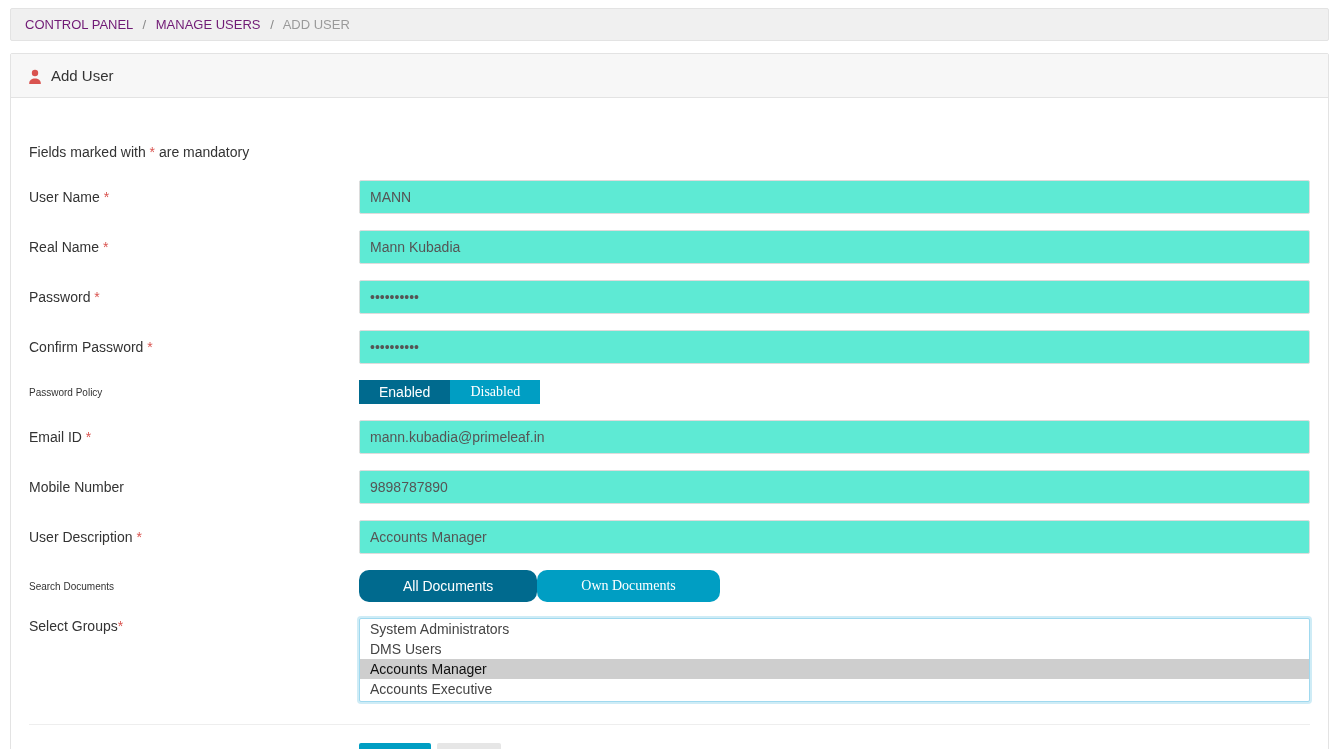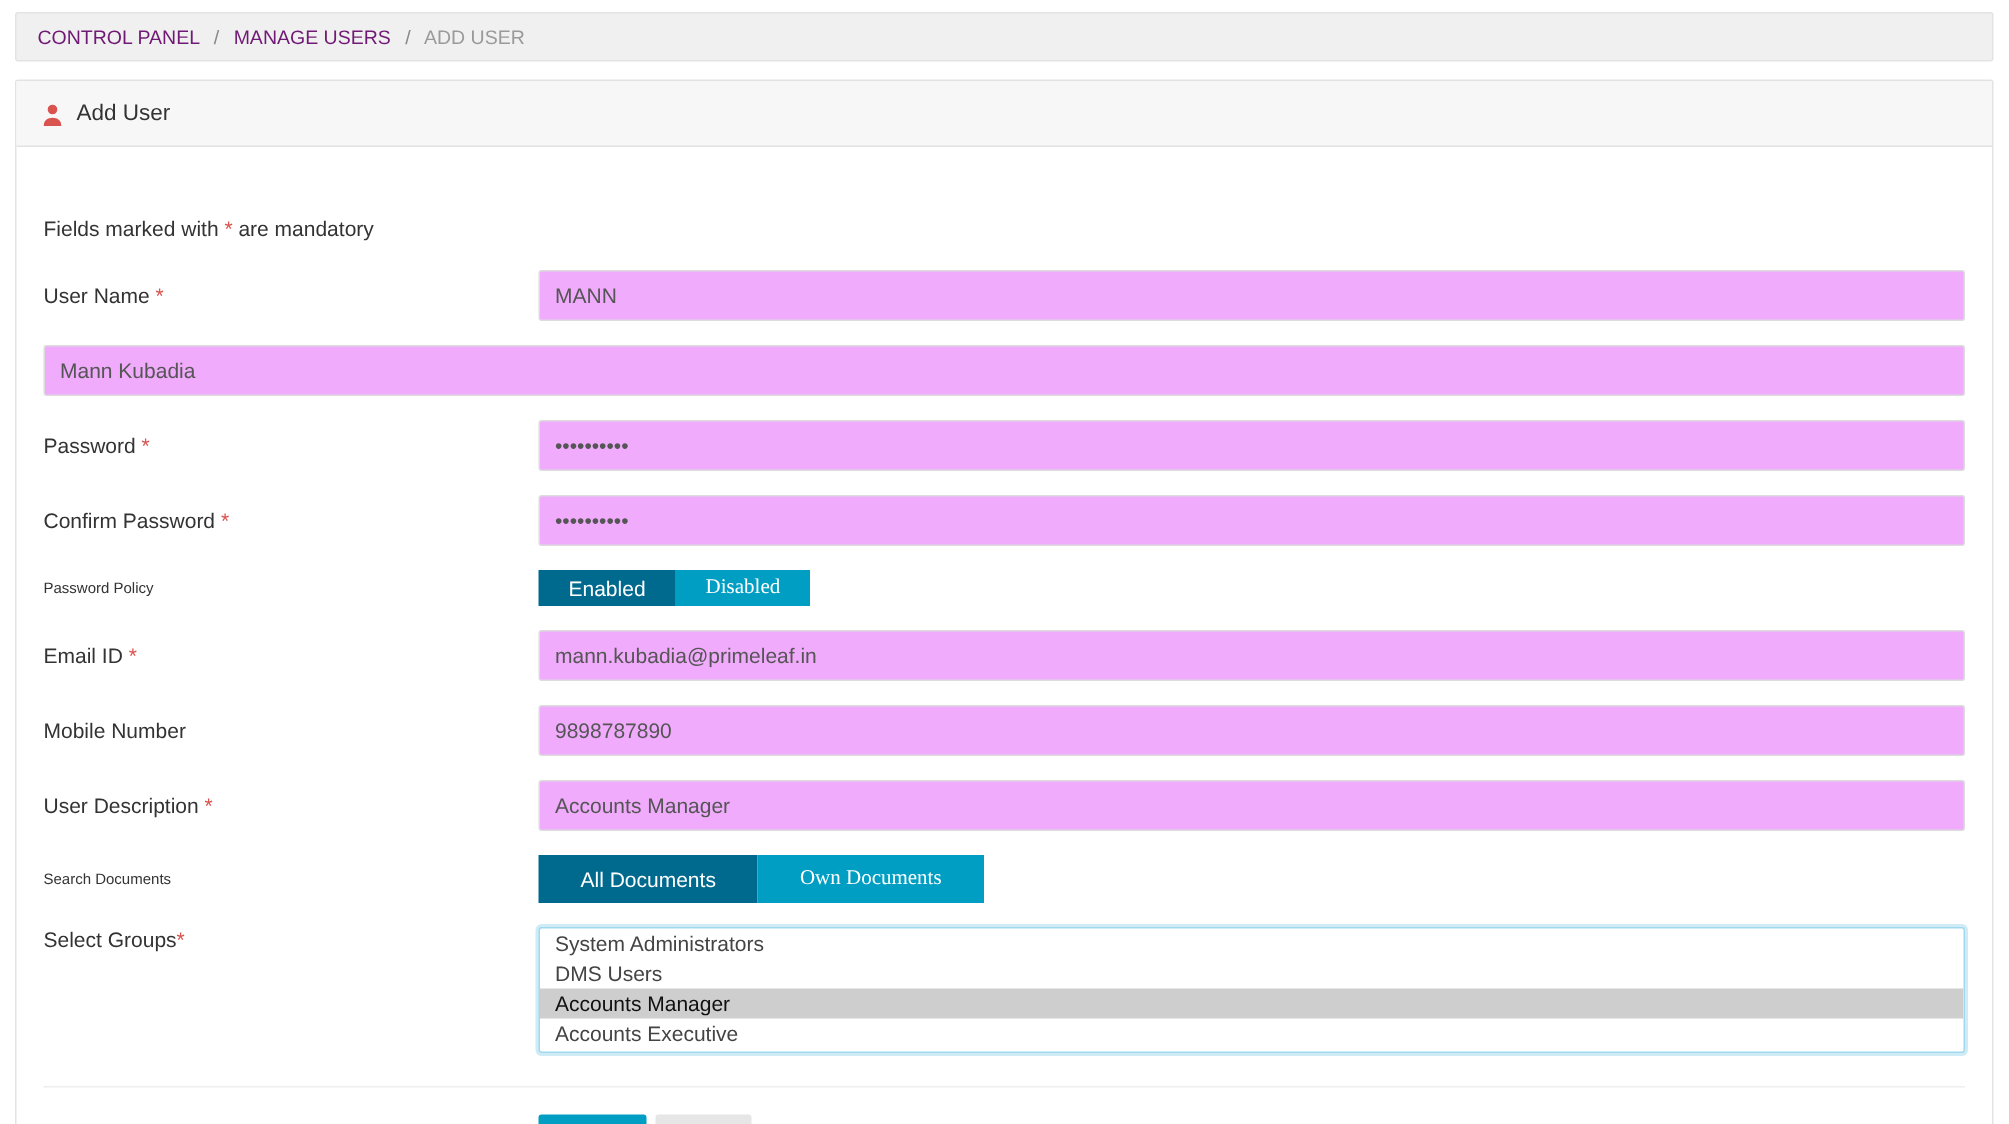--- a/index.html
+++ b/index.html
@@ -80,36 +80,36 @@
     flex: 1;
   }
   .form-input {
     width: 100%;
     height: 34px;
     border: 1px solid #dcdcdc;
     border-radius: 2px;
     padding: 0 10px;
     font-size: 14px;
     color: #555;
-    background: #f0abfc;
+    background: #5eead4;
     outline: none;
   }
   .btn-group {
     display: inline-flex;
   }
   .btn-group .toggle-btn {
     border: none;
     padding: 4px 20px;
     font-size: 14px;
     color: #fff;
     cursor: pointer;
   }
   .toggle-btn.active { background: #006a8e; }
   .toggle-btn.inactive { background: #009ec3; font-family: Liberation Serif, serif; }
-  .btn-group.wide .toggle-btn { padding: 8px 28px; }
+  .btn-group.wide .toggle-btn { padding: 8px 44px; border-radius: 10px; }
   .select-multi {
     width: 100%;
     border: 1px solid #a0d9ef;
     box-shadow: 0 0 0 2px rgba(136,207,232,.4);
     font-size: 14px;
     color: #444;
     outline: none;
     height: 84px;
   }
   .select-multi option {
@@ -167,20 +167,23 @@
       <div class="form-row">
         <div class="form-label">
           <span>User Name </span><span class="req">*</span>
         </div>
         <div class="form-control-wrap">
           <input class="form-input" type="text" value="MANN" style="">
         </div>
       </div>
 
       <div class="form-row">
+        <div class="form-label">
+          <span>Real Name </span><span class="req">*</span>
+        </div>
         <div class="form-control-wrap">
           <input class="form-input" type="text" value="Mann Kubadia" style="">
         </div>
       </div>
 
       <div class="form-row">
         <div class="form-label">
           <span>Password </span><span class="req">*</span>
         </div>
         <div class="form-control-wrap">

